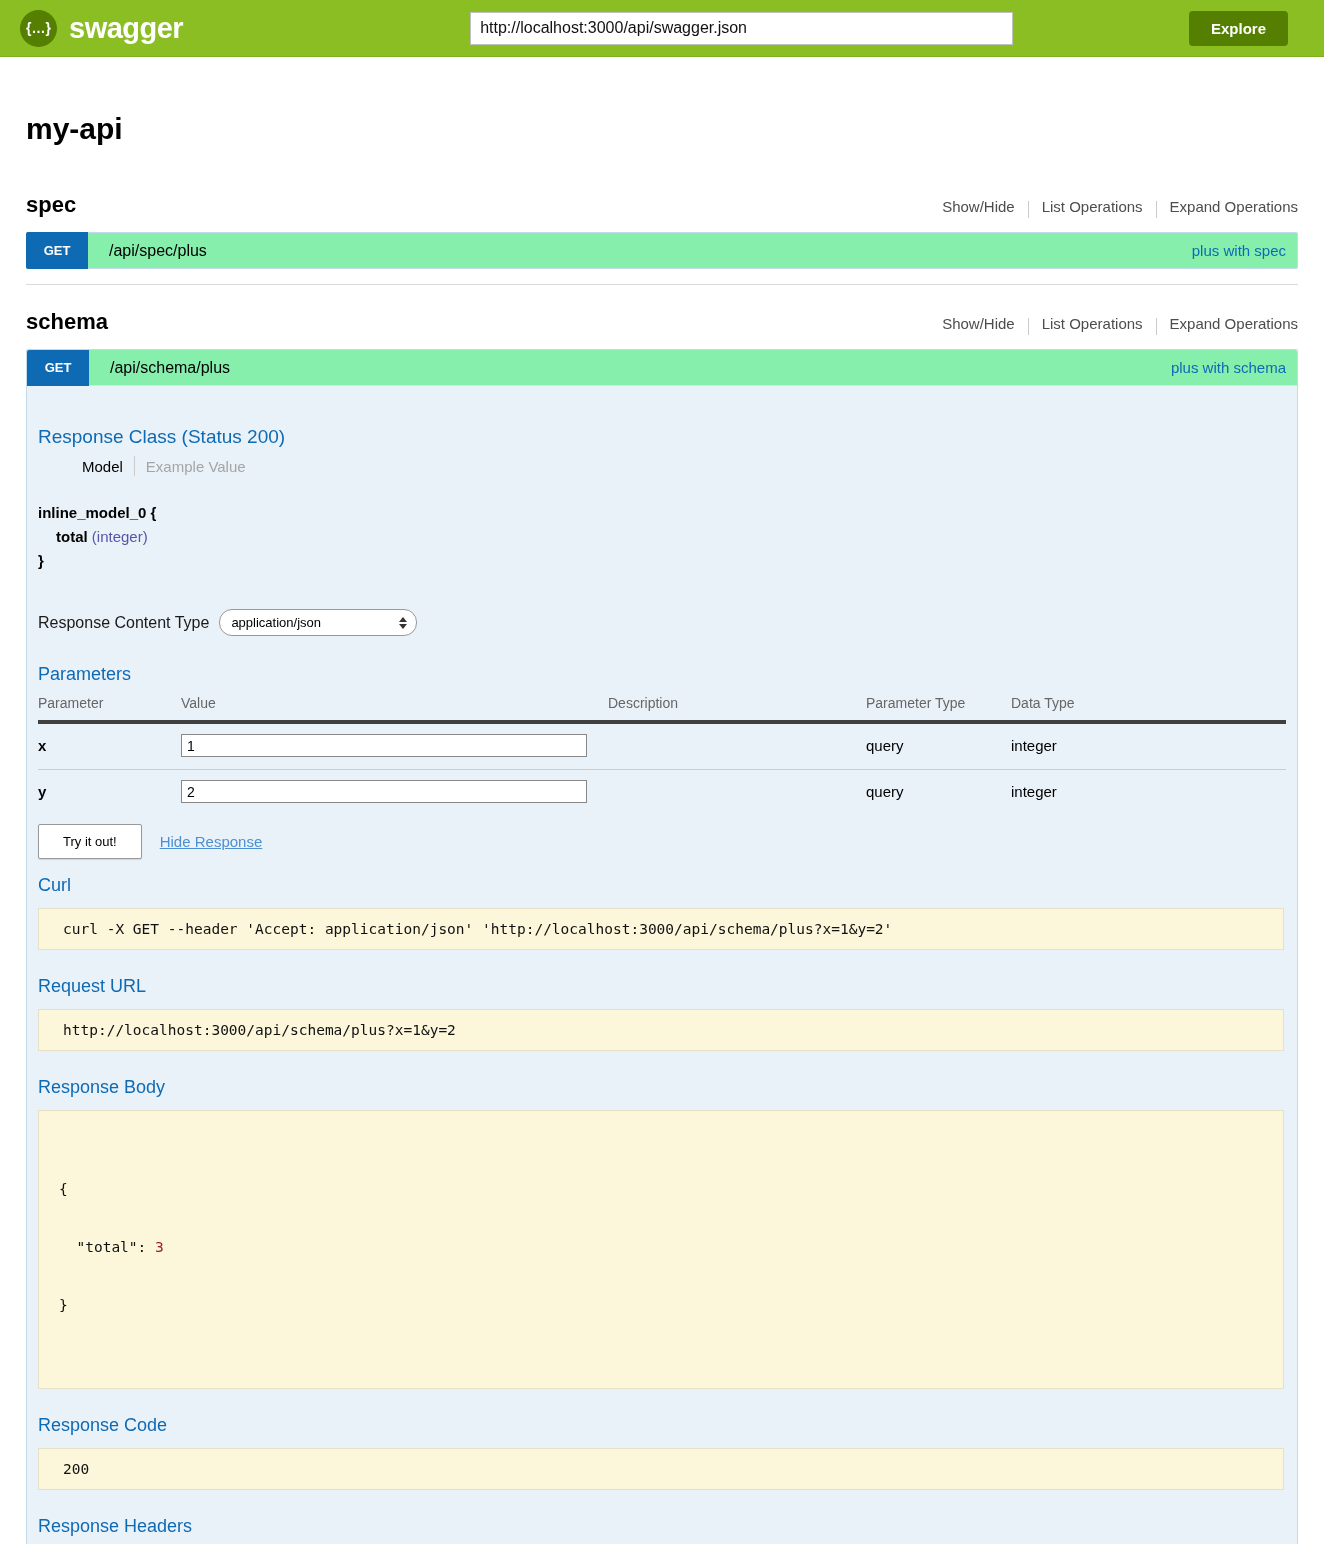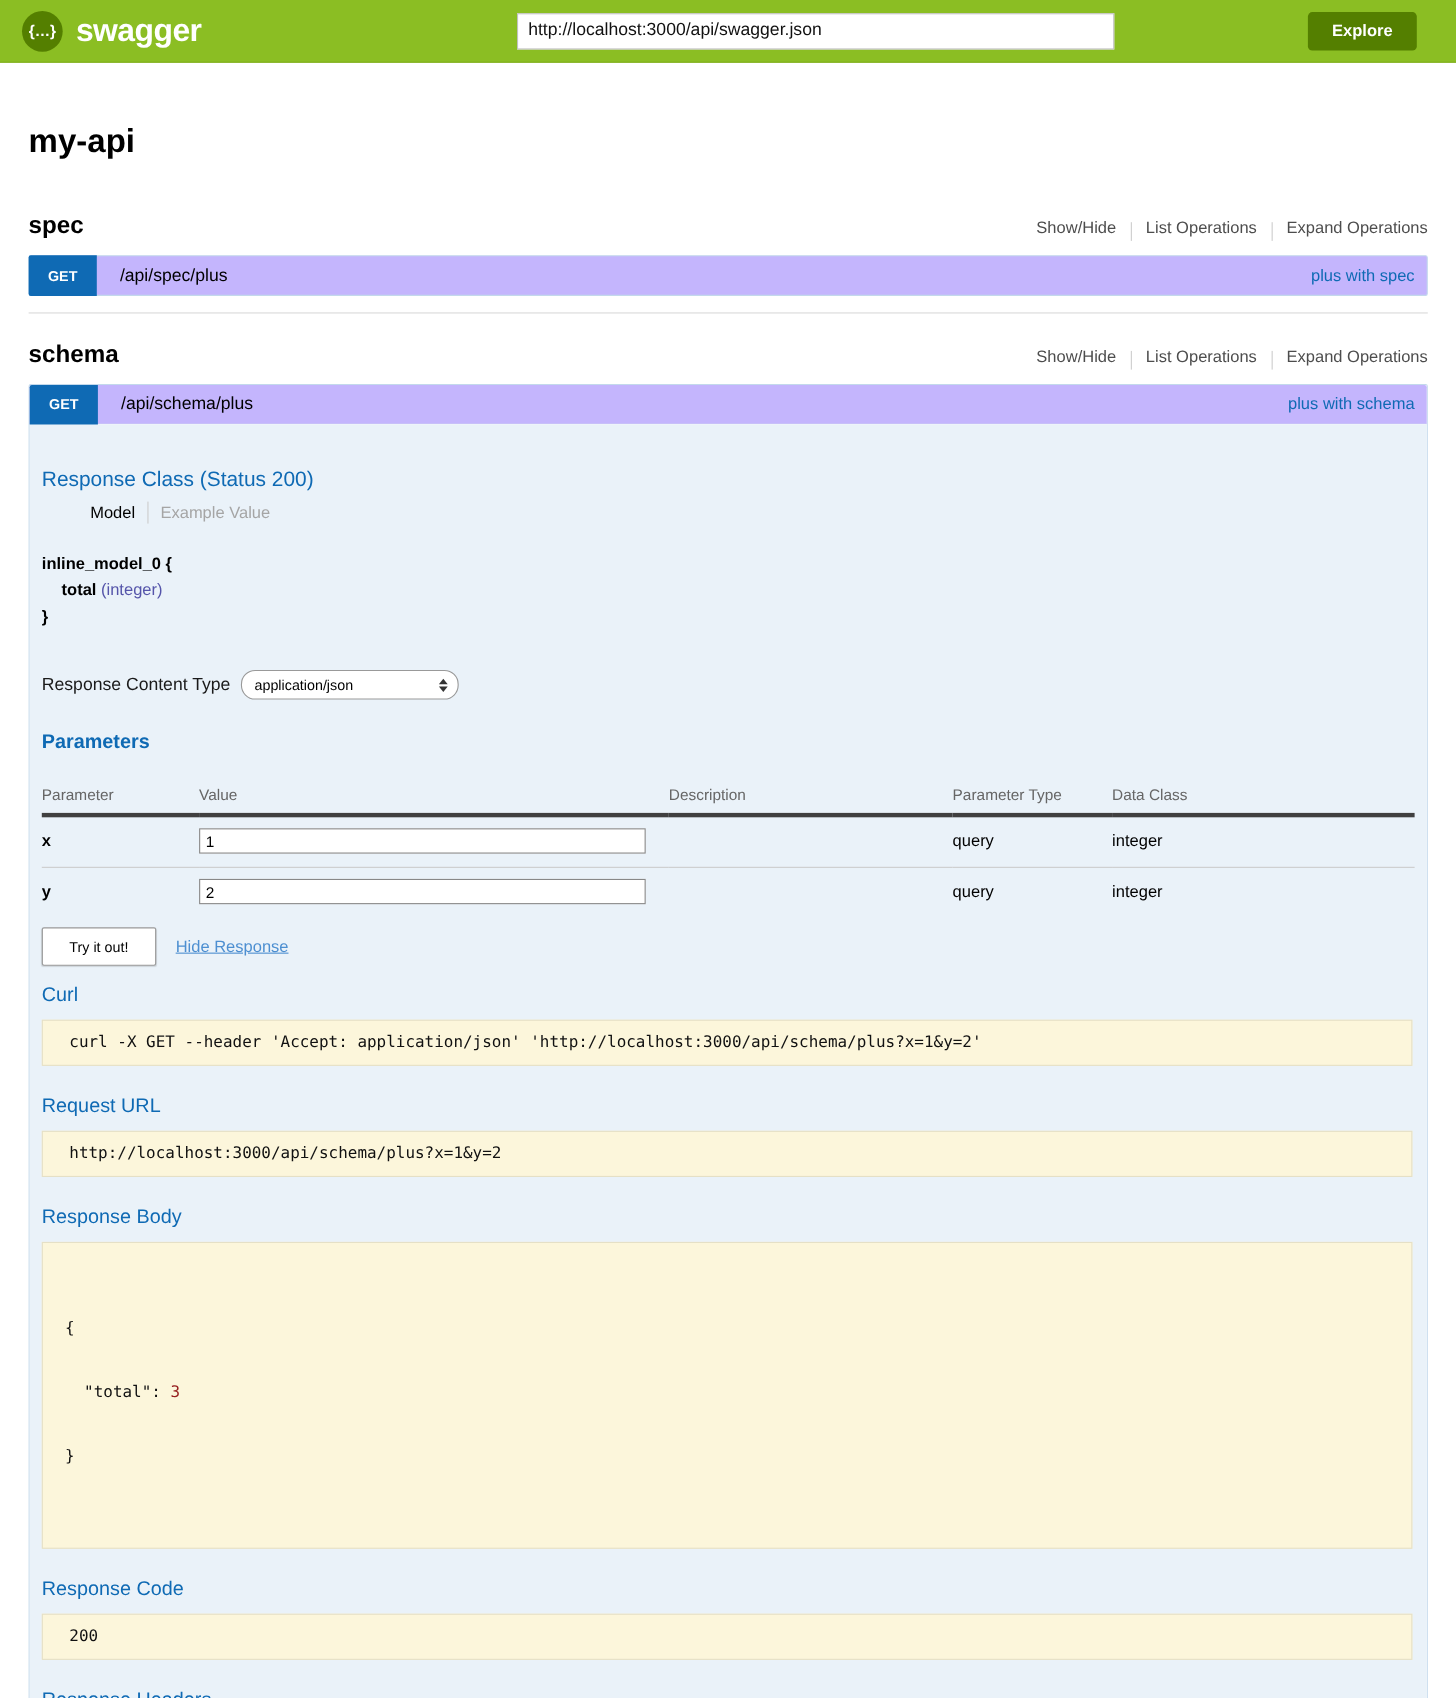--- a/index.html
+++ b/index.html
@@ -63,21 +63,21 @@
     display: flex; justify-content: space-between; align-items: baseline;
     margin-bottom: 14px;
   }
   .resource-title { font-size: 22px; font-weight: bold; margin: 0; }
   .resource-links { display: flex; align-items: center; font-size: 15px; }
   .resource-links a { color: #4d4d4d; text-decoration: none; cursor: pointer; }
   .link-sep { display: inline-block; width: 1px; height: 17px; background: #ccc; margin: 0 13px; position: relative; top: 3px; }
 
   .endpoint-row {
     display: flex; align-items: center;
-    background: #c4b5fd;
+    background: #86efac;
     border: 1px solid #c3d9ec;
     border-radius: 2px;
     height: 37px;
     cursor: pointer;
   }
   .method-btn {
     background: #0f6ab4; color: #fff;
     font-weight: bold; font-size: 13px;
     width: 62px; height: 37px;
     display: flex; align-items: center; justify-content: center;
@@ -134,21 +134,21 @@
     border-radius: 13px;
     display: flex; align-items: center; justify-content: space-between;
     padding: 0 9px 0 11px;
     font-size: 13px; color: #000;
     cursor: pointer;
   }
   .select-arrows { display: flex; flex-direction: column; align-items: center; gap: 2px; }
   .select-arrows .up { width: 0; height: 0; border-left: 4px solid transparent; border-right: 4px solid transparent; border-bottom: 5px solid #333; }
   .select-arrows .down { width: 0; height: 0; border-left: 4px solid transparent; border-right: 4px solid transparent; border-top: 5px solid #333; }
 
-  .h-parameters { margin: 0 0 23px; font-weight: bold; }
+  .h-parameters { margin: 0 0 4px; }
   .params-table { width: 100%; border-collapse: collapse; font-size: 14px; }
   .params-table th {
     text-align: left; font-weight: normal; color: #666;
     padding: 6px 0 9px; border-bottom: 4px solid #404040; font-size: 14px;
   }
   .params-table td { padding: 10px 0 12px; vertical-align: middle; }
   .params-table tr + tr td { border-top: 1px solid #ccc; }
   .col-param { width: 143px; } .col-value { width: 427px; }
   .col-desc { width: 258px; } .col-ptype { width: 145px; } .col-dtype { width: auto; }
   .param-name { font-weight: bold; font-size: 15px; }
@@ -276,21 +276,21 @@
 
         <h3 class="blue-h h-parameters">Parameters</h3>
 
         <table class="params-table">
           <thead>
             <tr>
               <th class="col-param">Parameter</th>
               <th class="col-value">Value</th>
               <th class="col-desc">Description</th>
               <th class="col-ptype">Parameter Type</th>
-              <th class="col-dtype">Data Class</th>
+              <th class="col-dtype">Data Type</th>
             </tr>
           </thead>
           <tbody>
             <tr>
               <td class="param-name">x</td>
               <td><input class="param-input" type="text" value="1" style=""></td>
               <td></td>
               <td class="ptype">query</td>
               <td class="dtype">integer</td>
             </tr>

